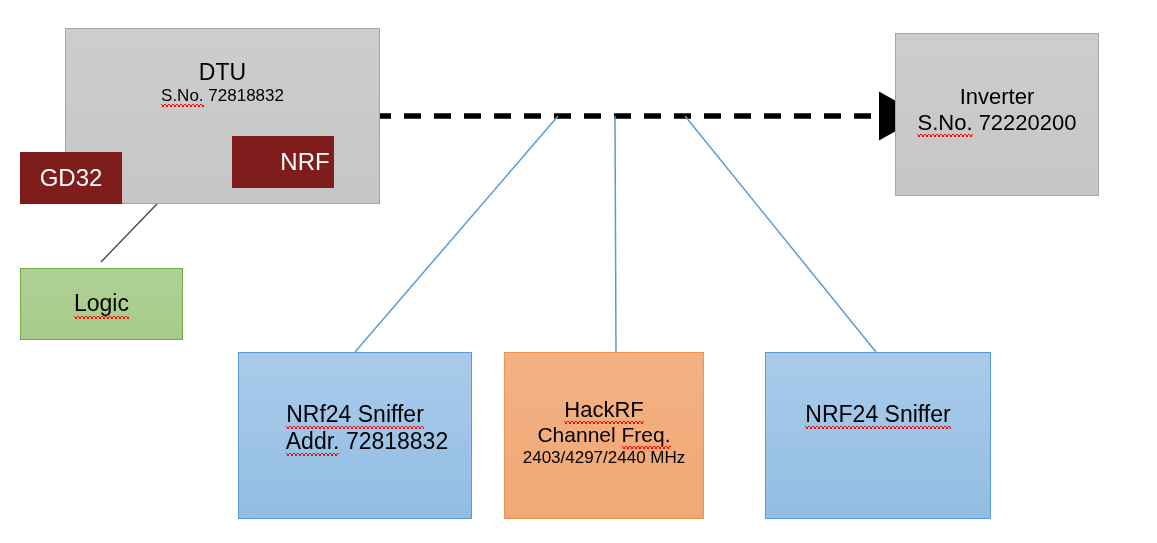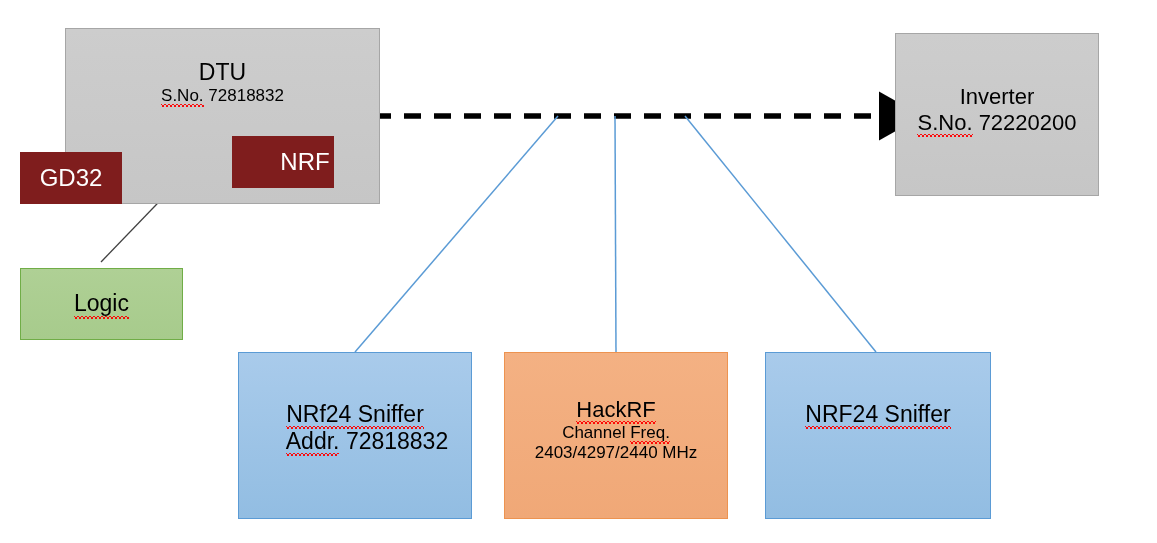--- a/index.html
+++ b/index.html
@@ -104,29 +104,29 @@
     width: 226px;
     height: 167px;
     padding-top: 48px;
   }
   .sniffer .t1 { font-size: 23px; }
   .sniffer .t2 { font-size: 23px; margin-left: 24px; }
 
   #hackrf-node {
     left: 504px;
     top: 352px;
-    width: 224px;
+    width: 200px;
     height: 167px;
     background: linear-gradient(to bottom, #f4b183 0%, #f0a877 100%);
     border: 1px solid #ed9350;
     padding-top: 44px;
     justify-content: flex-start;
   }
   #hackrf-node .t1 { font-size: 22px; }
-  #hackrf-node .t2 { font-size: 17px; }
+  #hackrf-node .t2 { font-size: 21px; }
   #hackrf-node .t3 { font-size: 17px; }
 
   
   .sq {
     position: relative;
     display: inline-block;
   }
   .sq::after {
     content: "";
     position: absolute;

